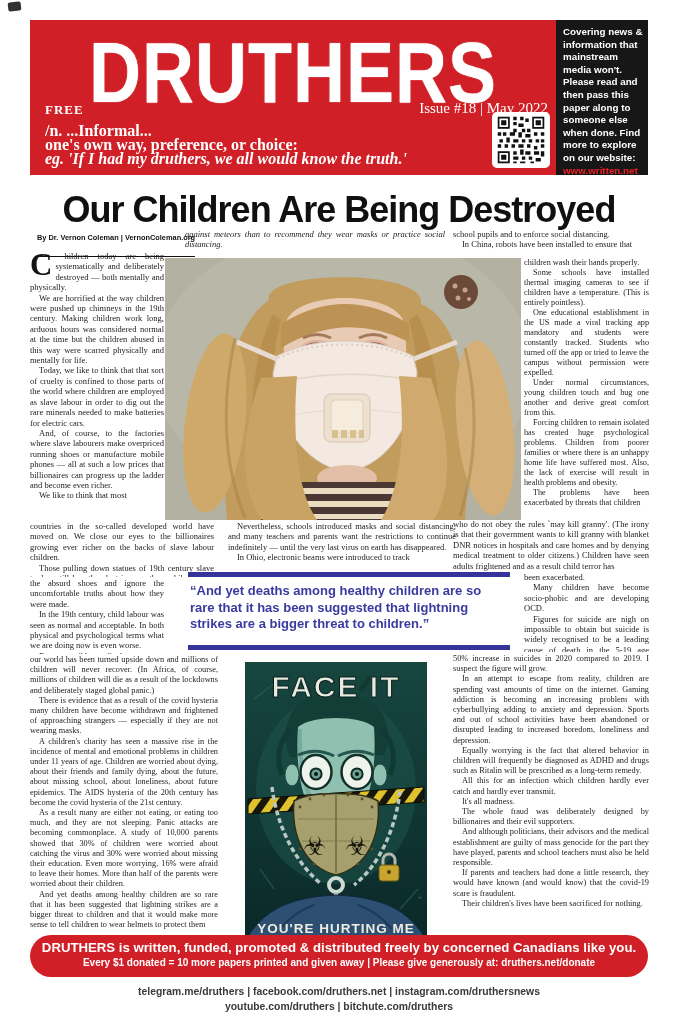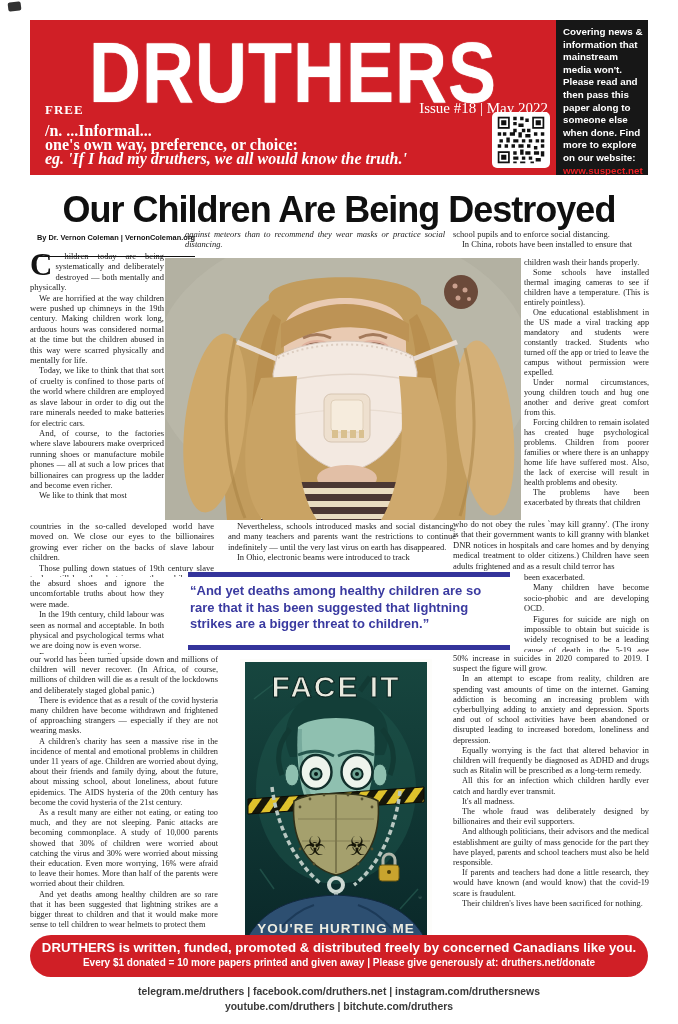--- a/index.html
+++ b/index.html
@@ -105,21 +105,21 @@
           <path fill="#fff" d="M2 2h5v5H2z M22 2h5v5h-5z M2 22h5v5H2z"></path>
           <path d="M3 3h3v3H3z M23 3h3v3h-3z M3 23h3v3H3z"></path>
           <path d="M10 1h2v2h-2z M14 1h2v2h-2z M17 2h2v2h-2z M10 4h2v2h-2z M13 5h3v2h-3z M10 8h2v2h-2z M15 8h2v2h-2z M18 8h2v2h-2z M1 10h2v2H1z M4 10h2v2H4z M8 10h3v2H8z M13 10h2v3h-2z M17 11h3v2h-3z M22 10h2v2h-2z M26 10h2v2h-2z M2 14h2v2H2z M6 13h2v3H6z M10 14h3v2h-3z M15 14h2v2h-2z M19 14h2v2h-2z M23 14h2v2h-2z M26 14h2v2h-2z M1 17h2v2H1z M5 17h2v2H5z M9 17h2v2H9z M13 17h3v2h-3z M18 17h2v2h-2z M22 18h2v2h-2z M26 17h2v2h-2z M10 21h2v2h-2z M14 20h2v3h-2z M17 21h3v2h-3z M22 21h3v2h-3z M26 21h2v3h-2z M10 24h3v2h-3z M15 24h2v2h-2z M19 24h2v2h-2z M23 25h3v2h-3z M10 27h2v1h-2z M14 27h3v1h-3z M20 27h2v1h-2z"></path>
         </g>
       </svg>
     </div>
   </div>
 
   <div class="abs sidepanel">
     <span>Covering news &amp; information that mainstream media won't. Please read and then pass this paper along to someone else when done. Find more to explore on our website:</span>
-    <span class="redlink">www.suspect.net</span>
+    <span class="redlink">www.written.net</span>
   </div>
 
   <div class="abs headline">Our Children Are Being Destroyed</div>
   <div class="abs byline">By Dr. Vernon Coleman | VernonColeman.org</div>
 
   <div class="col L1">
     <span class="dropcap">C</span>
     <div>
         <p class="para">hildren today are being systematically and deliberately destroyed — both mentally and physically.</p>
         <p class="para">We are horrified at the way children were pushed up chimneys in the 19th century. Making children work long, arduous hours was considered normal at the time but the children abused in this way were scarred physically and mentally for life.</p>

